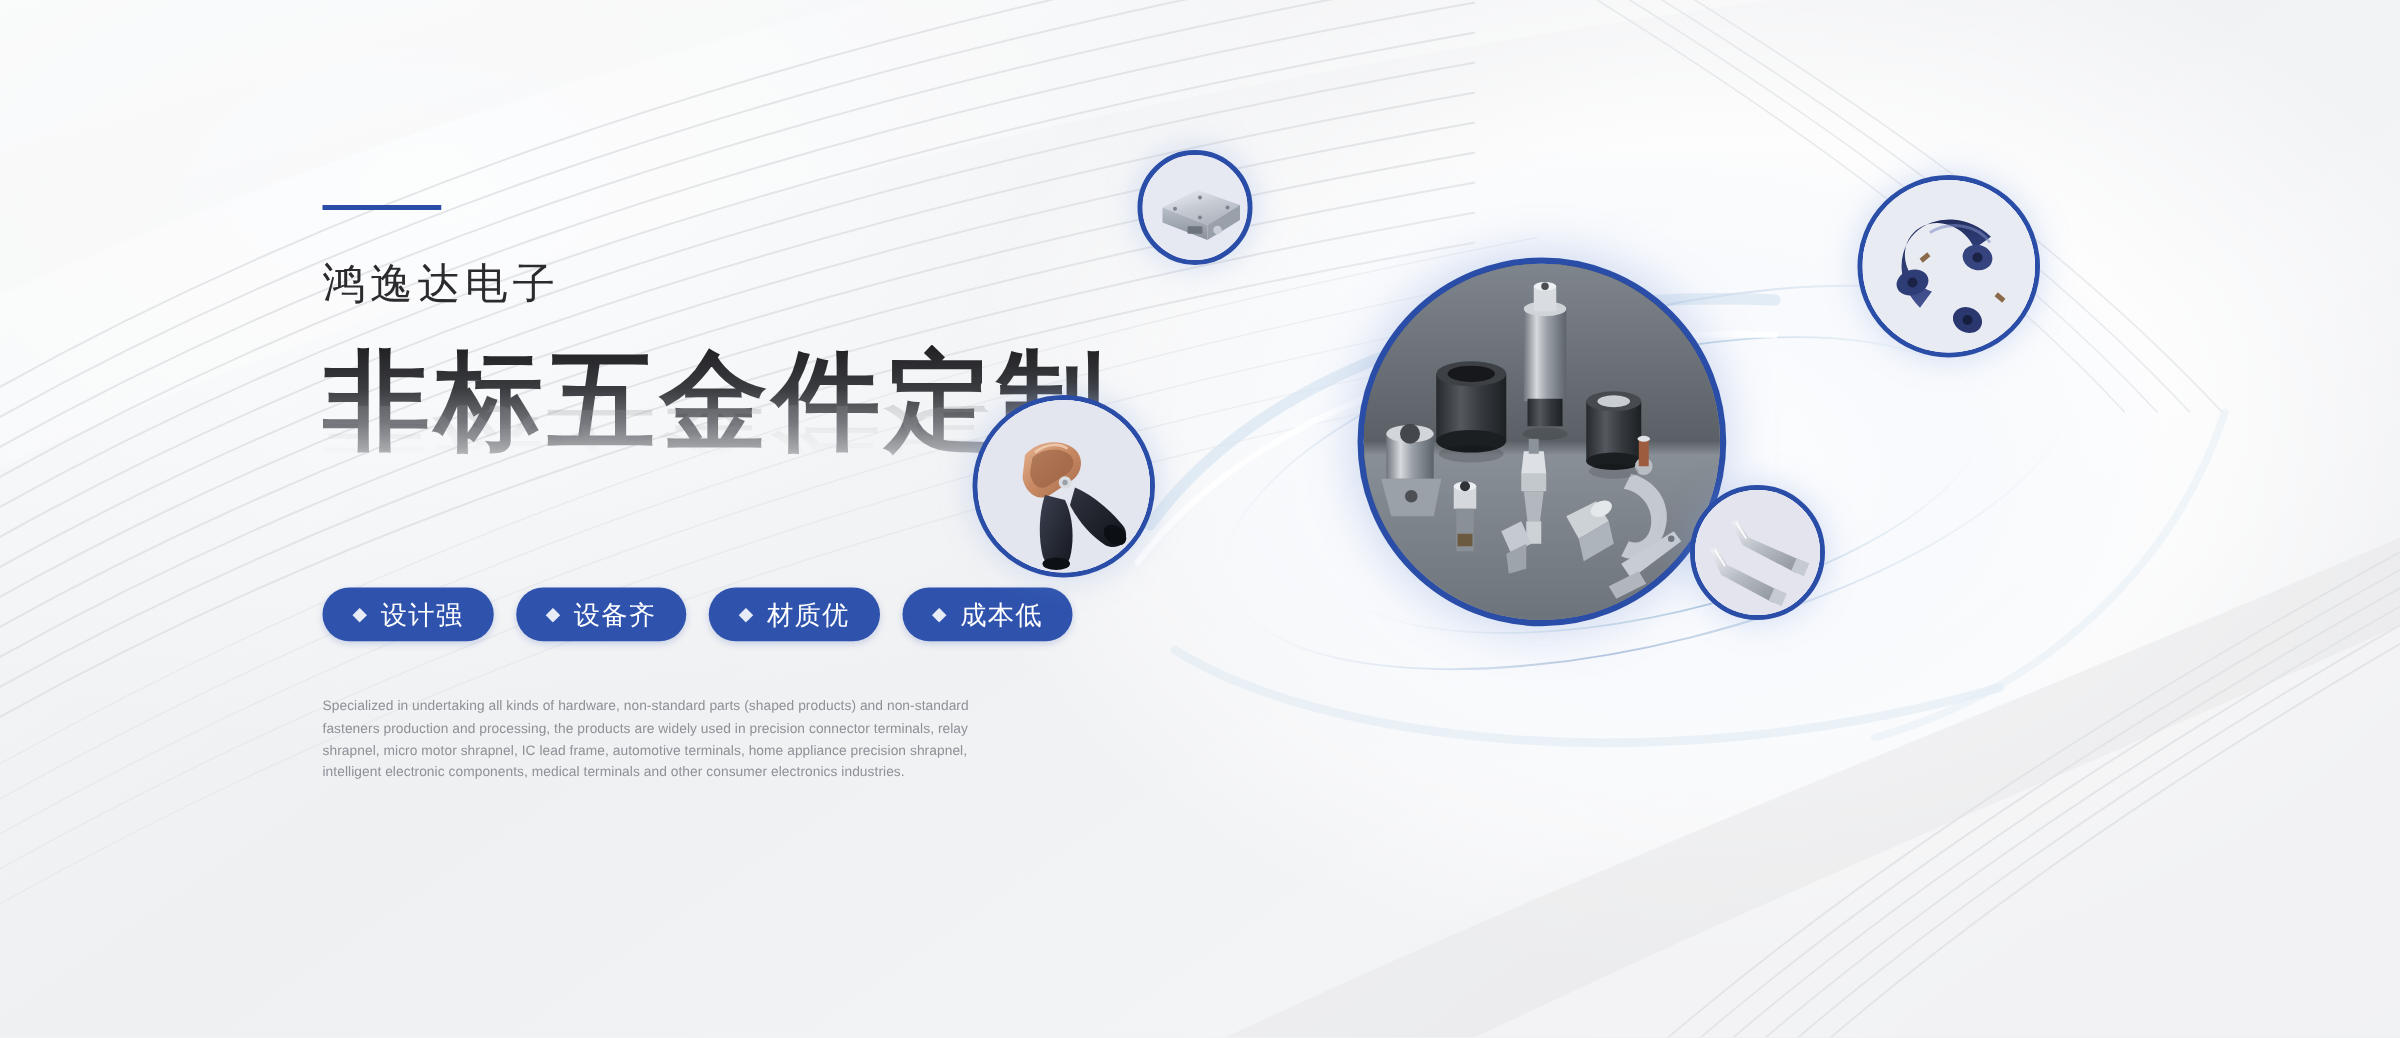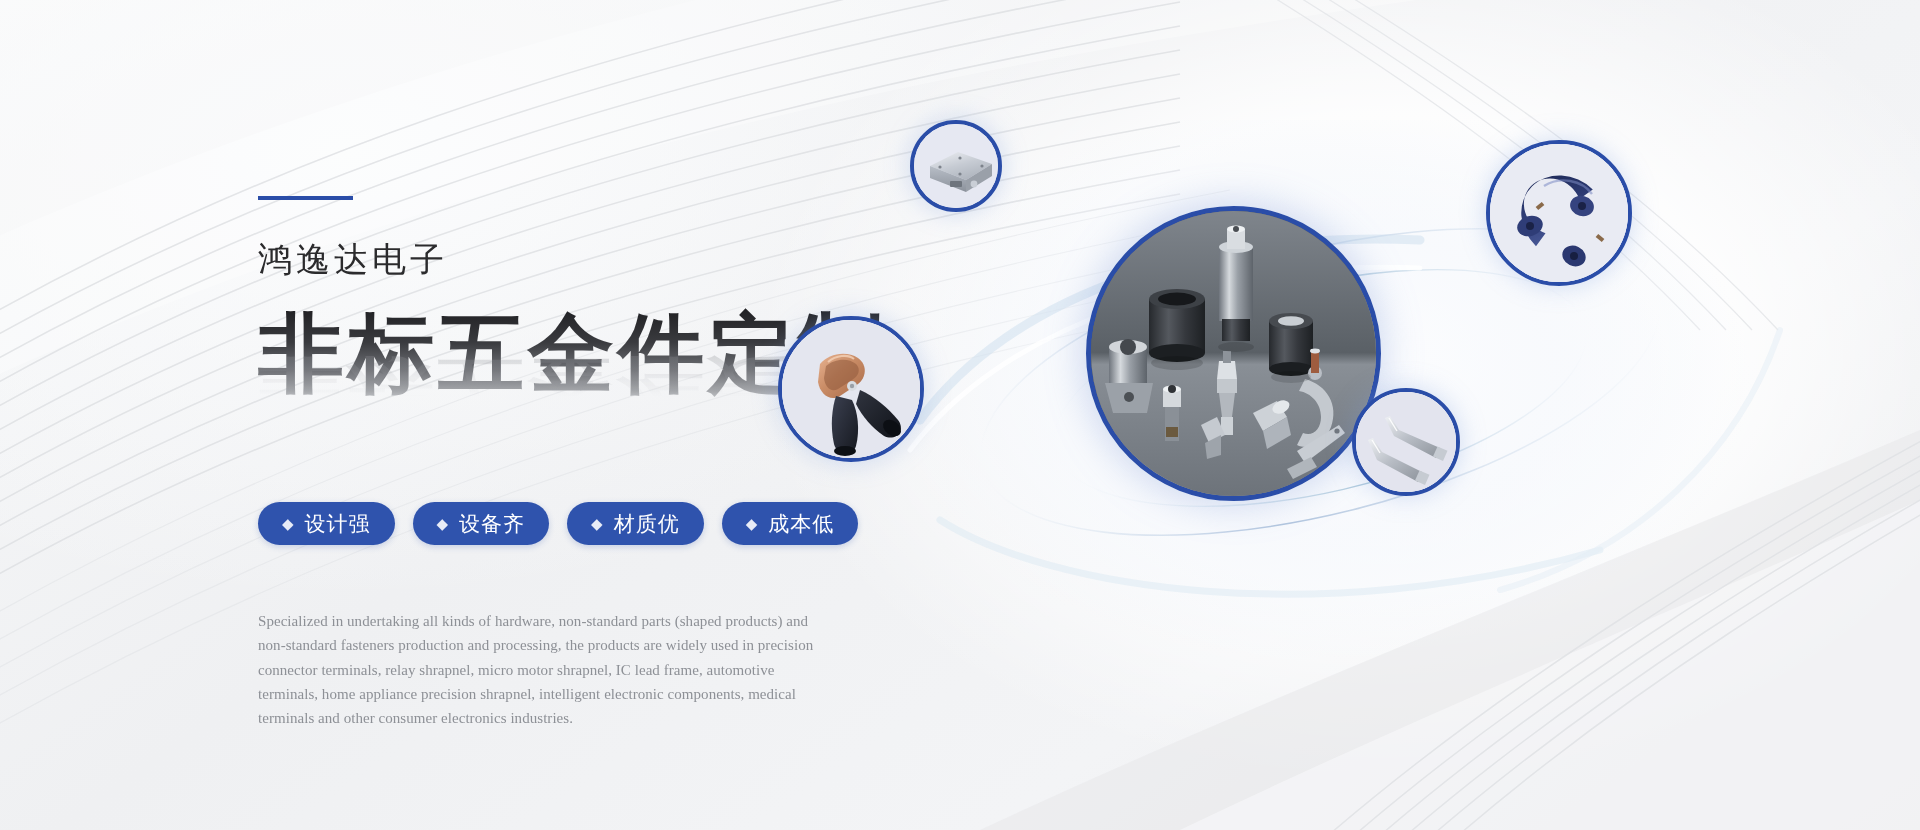--- a/index.html
+++ b/index.html
@@ -16,21 +16,21 @@
     width:1920px; height:830px;
     overflow:hidden;
     background:
       radial-gradient(ellipse 900px 620px at 72% 42%, #ffffff 0%, rgba(255,255,255,0.85) 38%, rgba(255,255,255,0) 70%),
       radial-gradient(ellipse 1200px 700px at 18% 18%, #fbfcfd 0%, rgba(248,249,251,0) 65%),
       linear-gradient(145deg,#f7f8f9 0%, #eff0f2 40%, #f3f4f6 70%, #e9eaec 100%);
   }
   .bg-svg { position:absolute; inset:0; width:1920px; height:830px; }
 
   
-  .copy { position:absolute; left:258px; top:196px; width:640px; }
+  .copy { position:absolute; left:258px; top:164px; width:640px; }
 
   .accent-rule {
     width:95px; height:4px; background:#2a4da8; margin-bottom:42px;
   }
   .brand {
     font-size:34px; color:#2b2b2d; letter-spacing:4px;
     font-weight:400; line-height:1; margin-bottom:32px;
     white-space:nowrap;
   }
   .headline-wrap { position:relative; height:150px; }
@@ -62,27 +62,26 @@
     height:43px;
     padding:0 24px;
     display:flex; align-items:center; gap:10px;
     font-size:21px; letter-spacing:1px;
     white-space:nowrap;
     box-shadow:0 2px 6px rgba(47,83,173,0.22);
   }
   .pill .dia { font-size:15px; line-height:1; color:#e8ecf7; }
 
   .blurb {
-    margin-top:64px;
+    margin-top:44px;
     width:565px;
-    font-size:15px;
+    font-size:11px;
     line-height:1.62;
     color:#8d9096;
     letter-spacing:0.05px;
-    font-family:Liberation Serif, serif;
   }
 
   
   .visual { position:absolute; left:900px; top:120px; width:900px; height:560px; }
   .visual svg { position:absolute; inset:0; }
 
   .node {
     position:absolute;
     border-radius:50%;
     border:4px solid #2a4da8;

